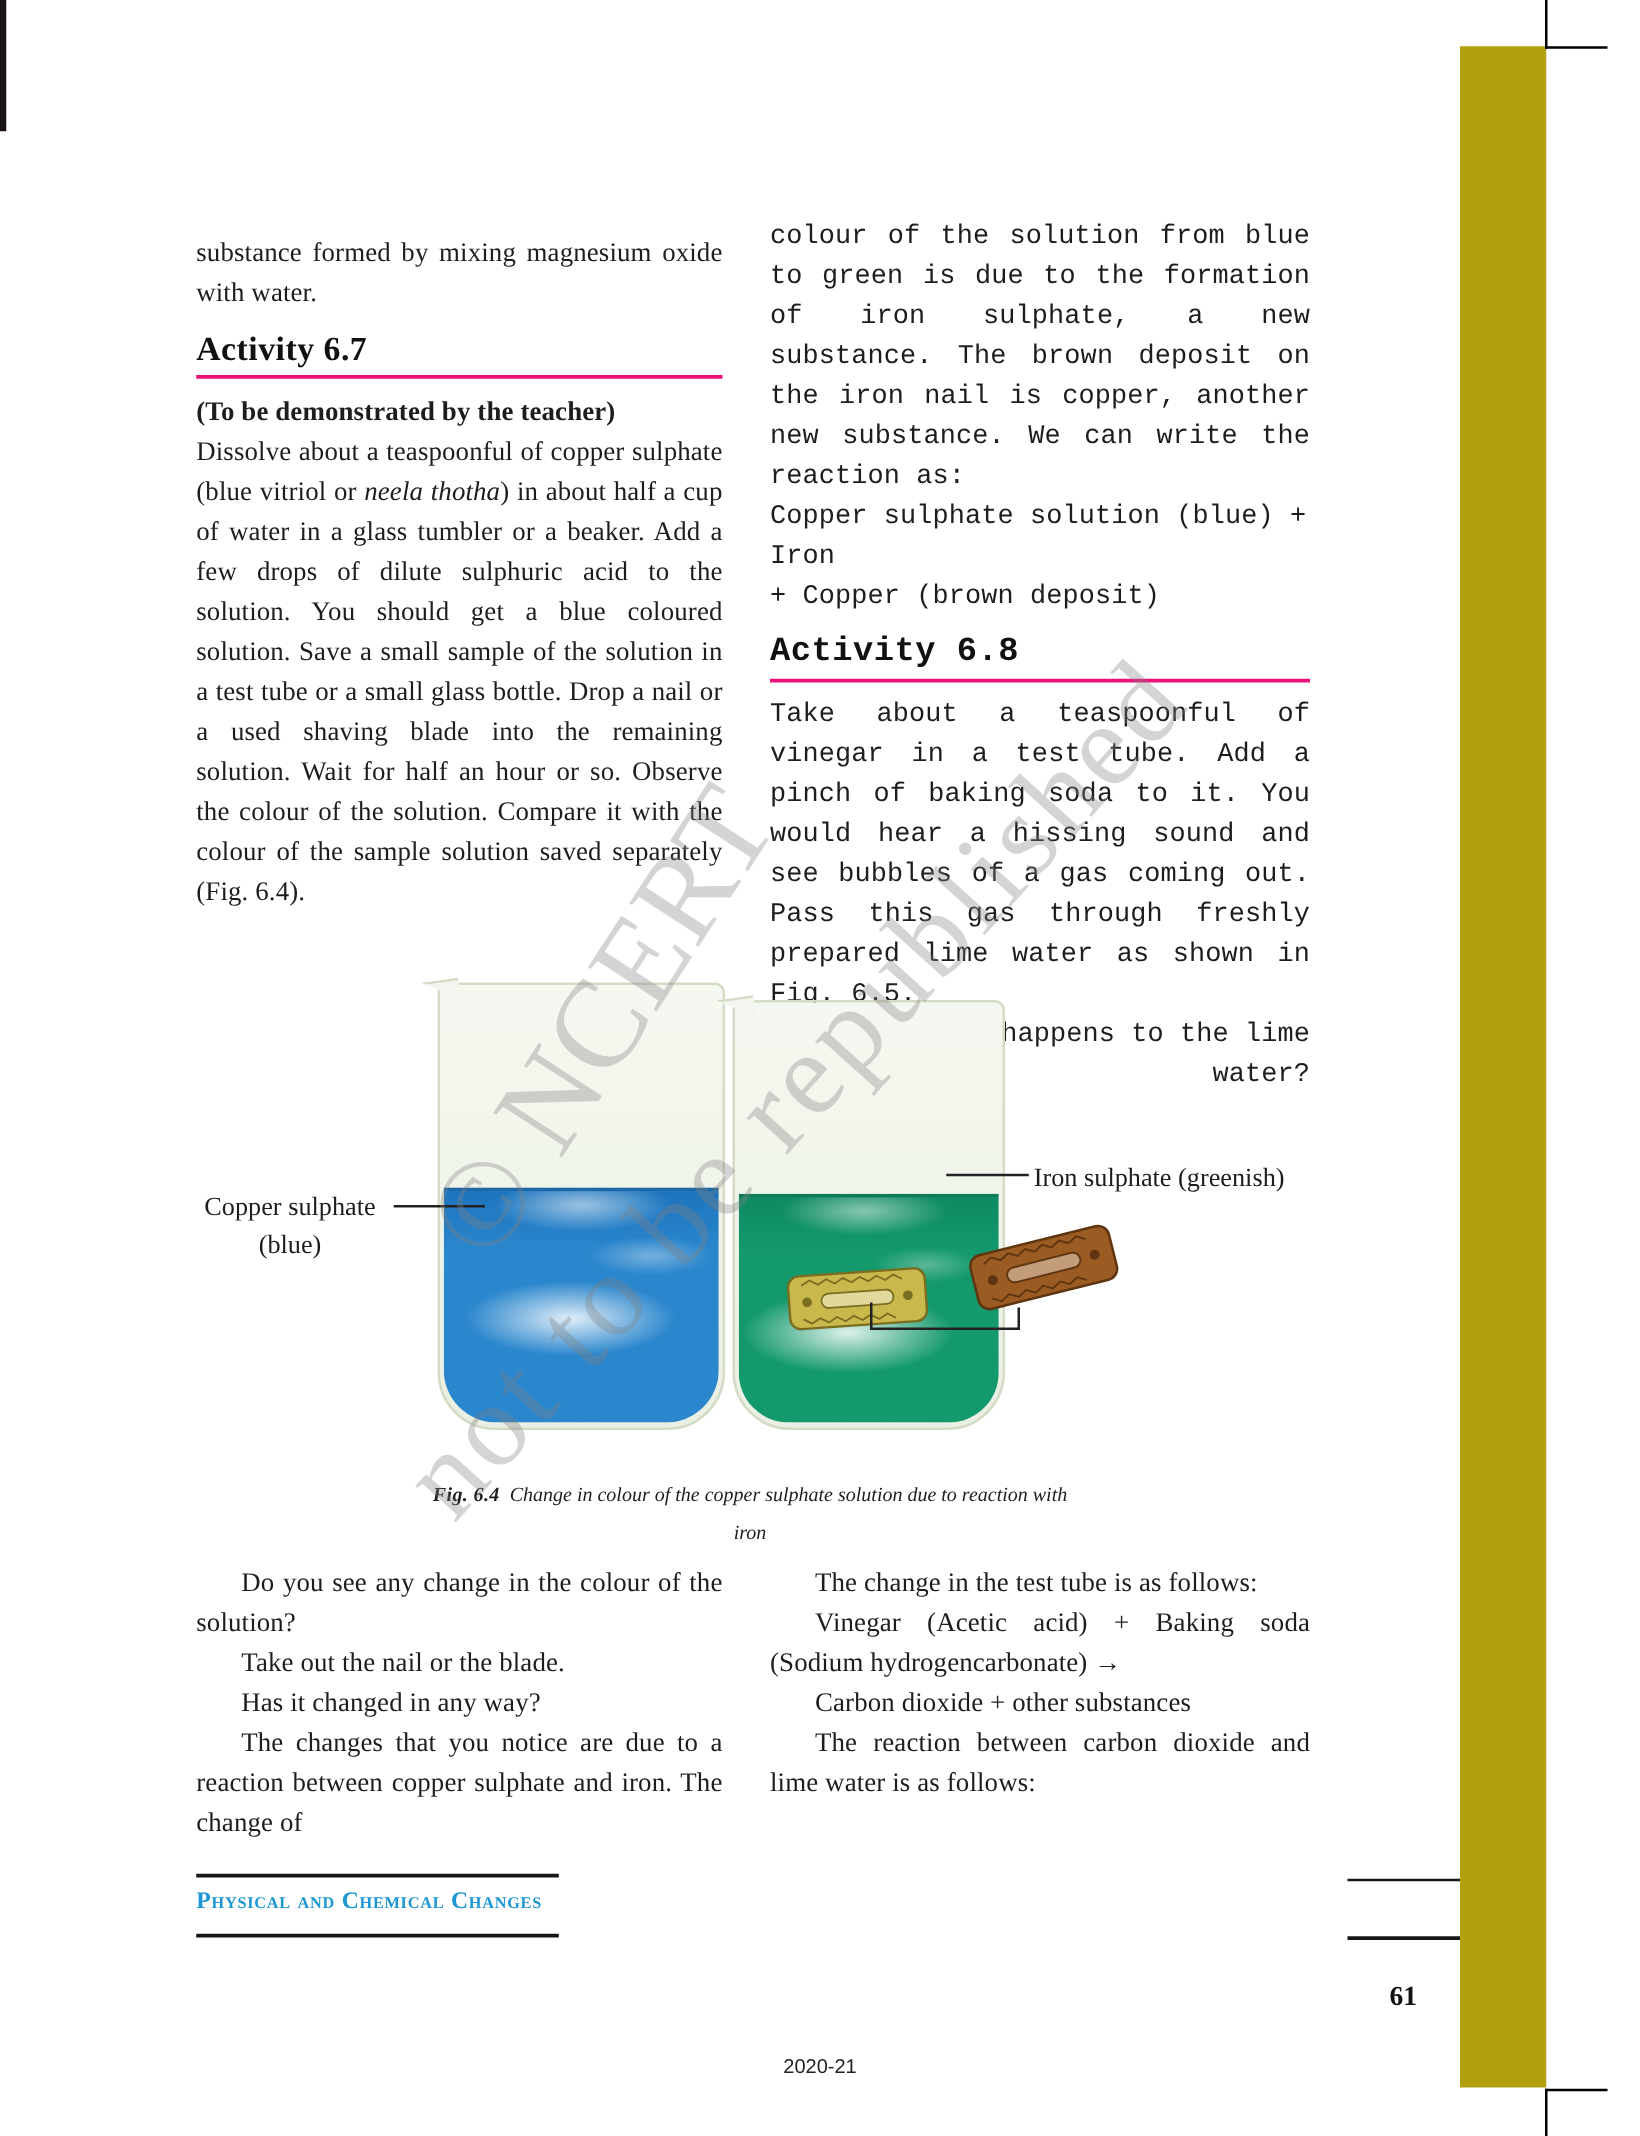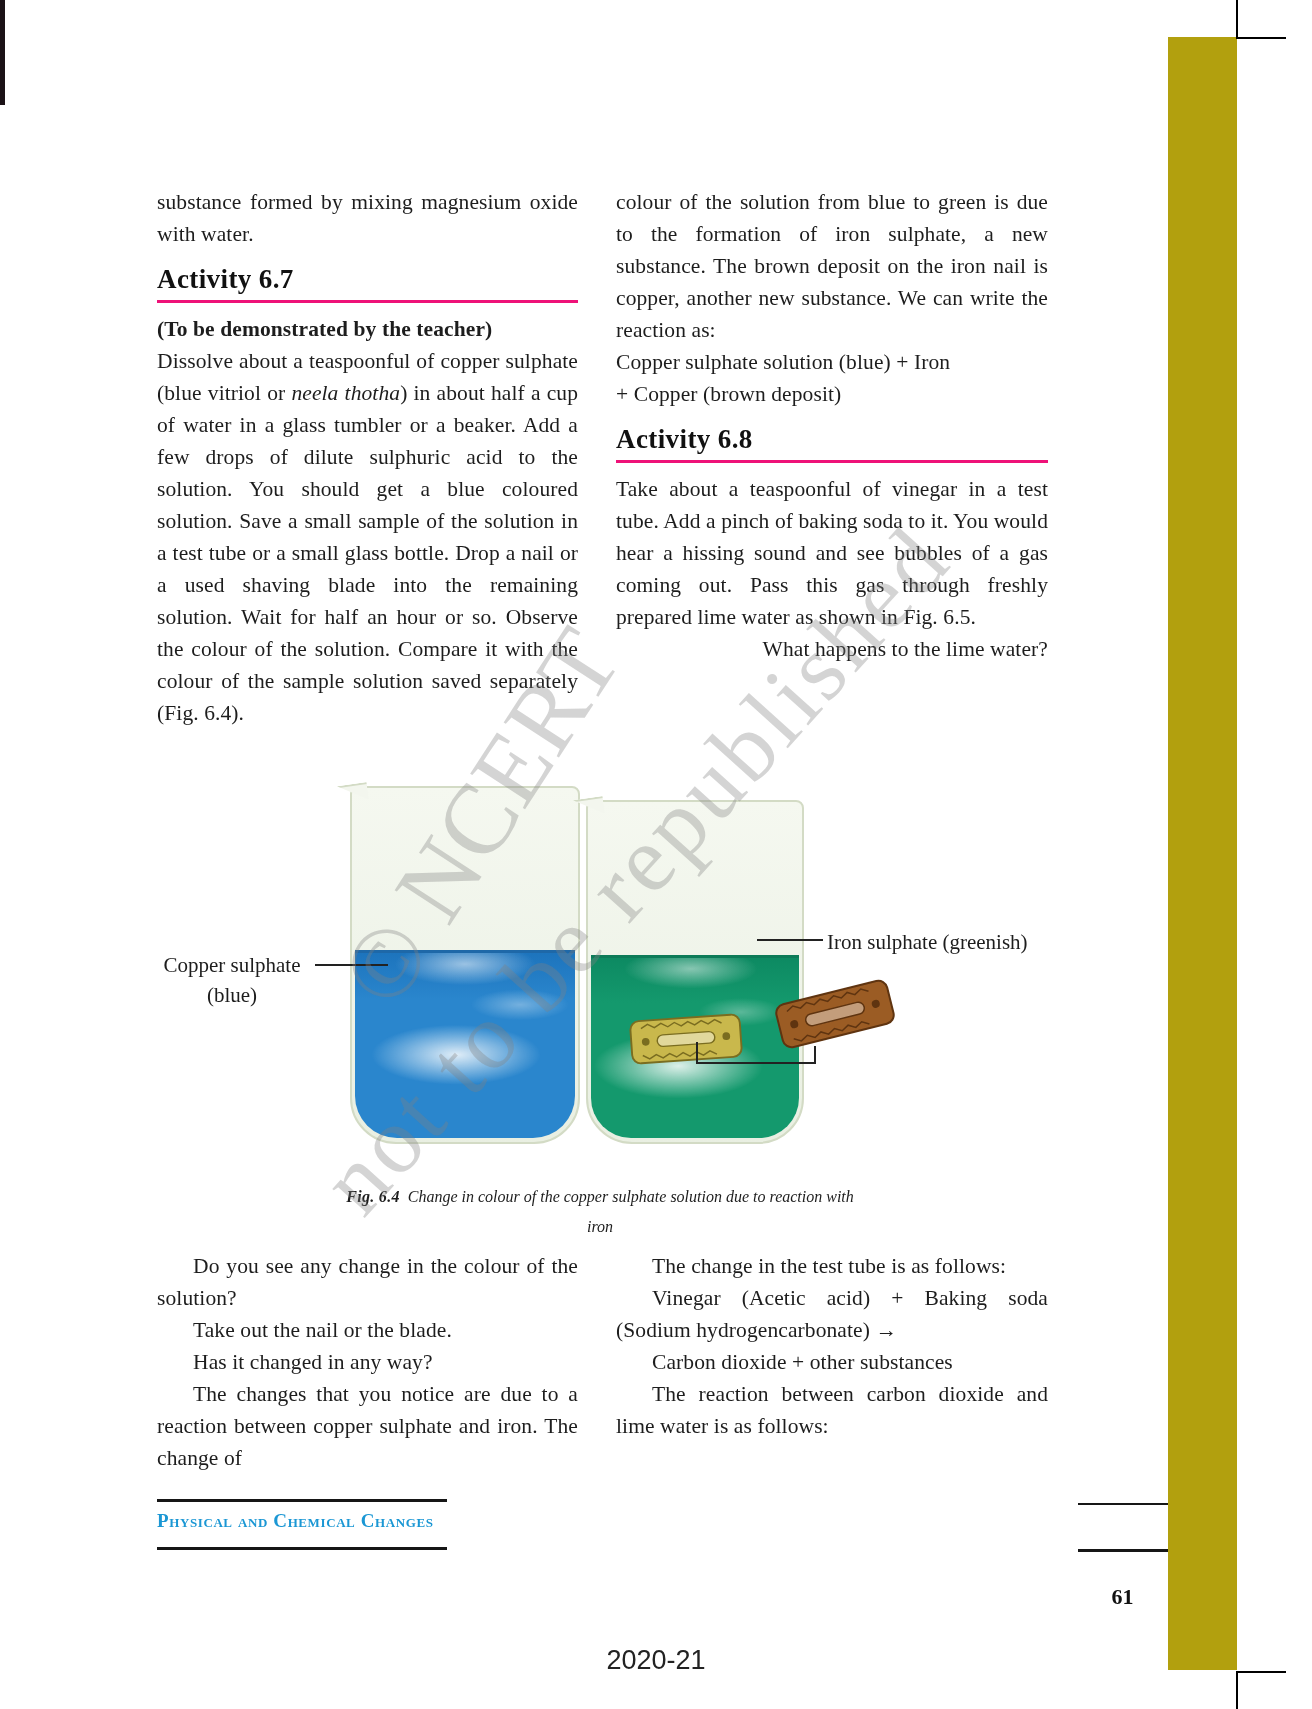--- a/index.html
+++ b/index.html
@@ -6,21 +6,21 @@
   .page{position:relative;width:1312px;height:1709px;background:#ffffff;overflow:hidden;
         font-family:"Liberation Serif", serif;color:#1d1d1d;}
   
   .spine-strip{position:absolute;left:0;top:0;width:5px;height:105px;background:#1b1216;}
   .olive-bar{position:absolute;left:1168px;top:37px;width:69px;height:1633px;background:var(--olive_bar);}
   .mark{position:absolute;background:#000;}
   
   .col{position:absolute;text-align:justify;font-size:21.5px;line-height:32px;letter-spacing:.1px;}
   .col p{margin:0;}
   .lcol{left:157px;top:186px;width:421px;}
-  .rcol{left:616px;top:186px;width:432px;}
+  .rcol{left:616px;top:173px;width:432px;font-family:Liberation Mono, monospace;}
   .blcol{left:157px;top:1250px;width:421px;}
   .brcol{left:616px;top:1250px;width:432px;}
   h2.activity{font-size:27px;line-height:34px;margin:12px 0 4px 0;font-weight:bold;color:#111;
               letter-spacing:.4px;text-align:left;}
   .rule-pink{height:3px;background:var(--accent_pink);margin:0 0 10px 0;}
   .demo-note{font-weight:bold;text-align:left;}
   .eqline{text-align:left;}
   .indent{text-indent:36px;}
   
   .figure{position:absolute;left:0;top:0;width:1312px;height:1709px;pointer-events:none;}
@@ -47,21 +47,21 @@
   .caption{position:absolute;left:340px;top:1182px;width:520px;text-align:center;
            font-size:16px;line-height:30px;font-style:italic;}
   .caption b{font-style:italic;font-weight:bold;letter-spacing:.3px;}
   
   .foot-line{position:absolute;background:#161616;}
   .chapter-foot{position:absolute;left:157px;top:1510px;width:290px;font-weight:bold;font-size:19px;
                 letter-spacing:.6px;color:var(--footer_blue);font-variant:small-caps;text-align:left;}
   .pageno{position:absolute;left:1078px;top:1584px;width:89px;text-align:center;font-weight:bold;
           font-size:22px;color:#111;}
   .printyear{position:absolute;left:0;top:1645px;width:1312px;text-align:center;
-             font-family:"Liberation Sans", sans-serif;font-size:27px;color:#222;}
+             font-family:"Liberation Sans", sans-serif;font-size:16px;color:#222;}
   
   .wm{position:absolute;color:rgba(130,130,130,.34);white-space:nowrap;pointer-events:none;
       font-family:"Liberation Serif", serif;}
   .wm1{left:180px;top:760px;width:600px;font-size:100px;transform:rotate(-57deg);text-align:center;}
   .wm2{left:55px;top:815px;width:1160px;font-size:95px;transform:rotate(-48deg);text-align:center;
        letter-spacing:4px;}
 </style>
 </head>
 <body>
 

